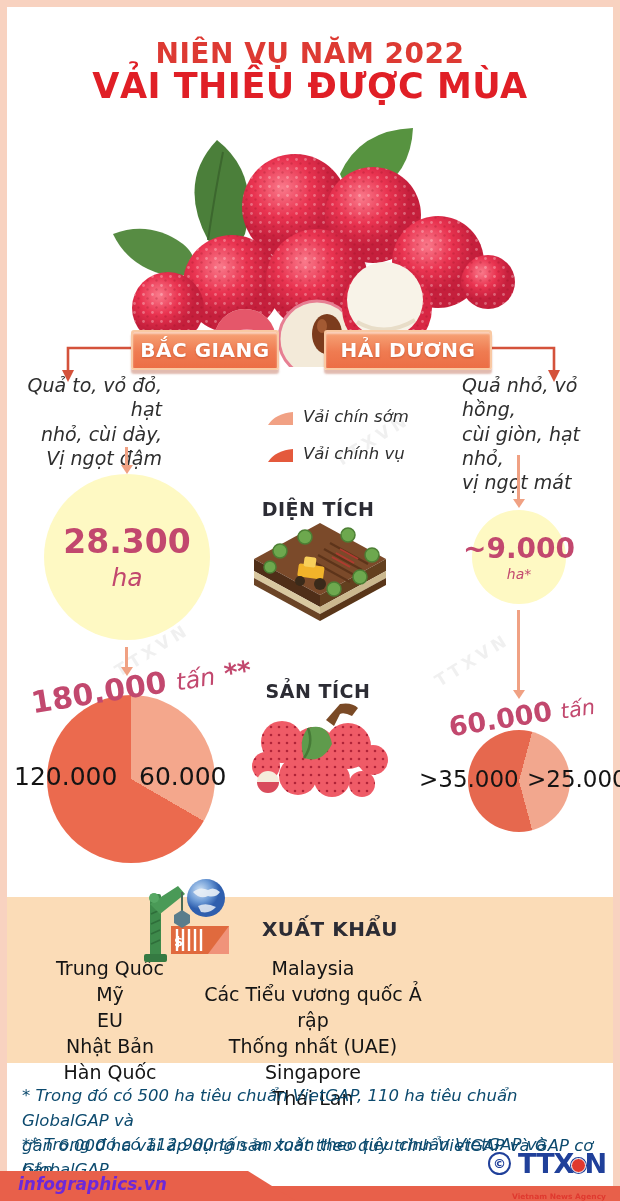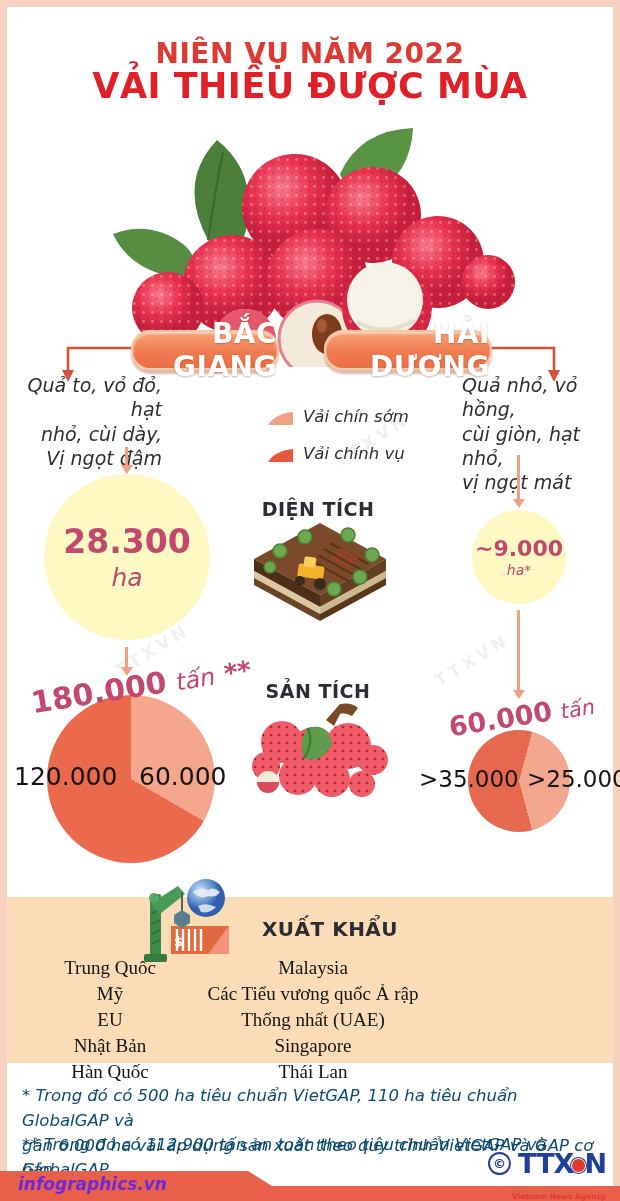--- a/index.html
+++ b/index.html
@@ -9,21 +9,21 @@
     box-shadow:inset 0 0 0 7px #f8d2c0;
   }
   
   .title-season{position:absolute;top:27px;left:0;width:100%;text-align:center;
     font-size:28px;font-weight:600;color:#dd3a33;letter-spacing:.5px;margin-top:10px;}
   .title-main{position:absolute;top:66px;left:0;width:100%;text-align:center;
     font-size:35px;font-weight:800;color:#e01f26;letter-spacing:.5px;}
   
   .hero{position:absolute;left:105px;top:112px;width:410px;height:255px;}
   
-  .badge{position:absolute;height:36px;border-radius:19px;color:#fff;font-weight:800;font-size:28px;
+  .badge{position:absolute;height:36px;border-radius:3px;color:#fff;font-weight:800;font-size:20px;
     display:flex;align-items:center;justify-content:center;letter-spacing:.5px;
     background:linear-gradient(180deg,#f7a477 0%,#ef7b51 55%,#ec6e45 100%);
     border:2px solid #f9c9a3;box-shadow:0 4px 2px rgba(170,60,30,.35), inset 0 2px 2px rgba(255,255,255,.5);
     text-shadow:0 1px 2px rgba(150,50,20,.4);z-index:5;text-align:right;}
   .badge-left{left:131px;top:330px;width:144px;}
   .badge-right{left:324px;top:330px;width:164px;}
   .elbow{position:absolute;z-index:4;}
   
   .desc{position:absolute;top:373px;font-style:italic;font-size:19px;color:#2e2e2e;
     line-height:1.28;white-space:pre-line;}
@@ -39,21 +39,21 @@
     color:#2c2c34;letter-spacing:.5px;}
   .sec-area{left:218px;top:498px;}
   .sec-prod{left:218px;top:680px;}
   
   .area-circle{position:absolute;border-radius:50%;background:#fef9c3;
     display:flex;flex-direction:column;align-items:center;justify-content:center;color:#c2486e;}
   .circle-left{left:44px;top:474px;width:166px;height:166px;}
   .circle-right{left:472px;top:510px;width:94px;height:94px;}
   .circle-left .val{font-size:33px;font-weight:800;}
   .circle-left .unit{font-size:25px;font-style:italic;margin-top:2px;}
-  .circle-right .val{font-size:22px;font-weight:800;}
+  .circle-right .val{font-size:28px;font-weight:800;}
   .circle-right .unit{font-size:14px;font-style:italic;margin-top:1px;}
   
   .varrow{position:absolute;width:3px;background:#f0a183;}
   .varrow::after{content:"";position:absolute;left:50%;bottom:-9px;transform:translateX(-50%);
     border-left:6px solid transparent;border-right:6px solid transparent;border-top:9px solid #f0a183;}
   
   .prod-label{position:absolute;color:#c2486e;transform:rotate(-9deg);white-space:nowrap;z-index:6;}
   .prod-label .val{font-weight:800;}
   .prod-label .unit{font-style:italic;}
   .prod-left{left:30px;top:668px;font-size:30px;}
@@ -72,21 +72,21 @@
   .pn-25{left:527px;top:766px;font-size:23px;}
   
   .export-band{position:absolute;left:7px;right:7px;top:897px;height:166px;background:#fbdcb7;}
   .export-icon{position:absolute;left:138px;top:876px;z-index:3;}
   .export-head{position:absolute;left:225px;top:917px;width:210px;text-align:center;
     font-size:20px;font-weight:800;color:#2c2c34;letter-spacing:.5px;}
   .country-col{position:absolute;top:955px;text-align:center;font-size:19px;color:#141414;line-height:26px;}
   .col-1{left:25px;width:170px;}
   .col-2{left:190px;width:246px;}
   .col-3{left:433px;width:166px;}
-  .country{white-space:pre-line;font-family:Liberation Serif, serif;}
+  .country{white-space:pre-line;}
   
   .footnote{position:absolute;left:22px;width:580px;font-style:italic;font-size:16.5px;
     color:#0c4a6e;line-height:1.5;white-space:pre-line;}
   .fn-1{top:1084px;}
   .fn-2{top:1133px;}
   
   .footer-bar{position:absolute;left:0;right:0;bottom:0;height:15px;background:#e8604a;}
   .footer-chip{position:absolute;left:0;bottom:0;width:300px;height:30px;background:#e8604a;
     clip-path:polygon(0 0,248px 0,296px 100%,0 100%);}
   .footer-brand{position:absolute;left:18px;bottom:7px;color:#6d28d9;font-weight:700;font-style:italic;

